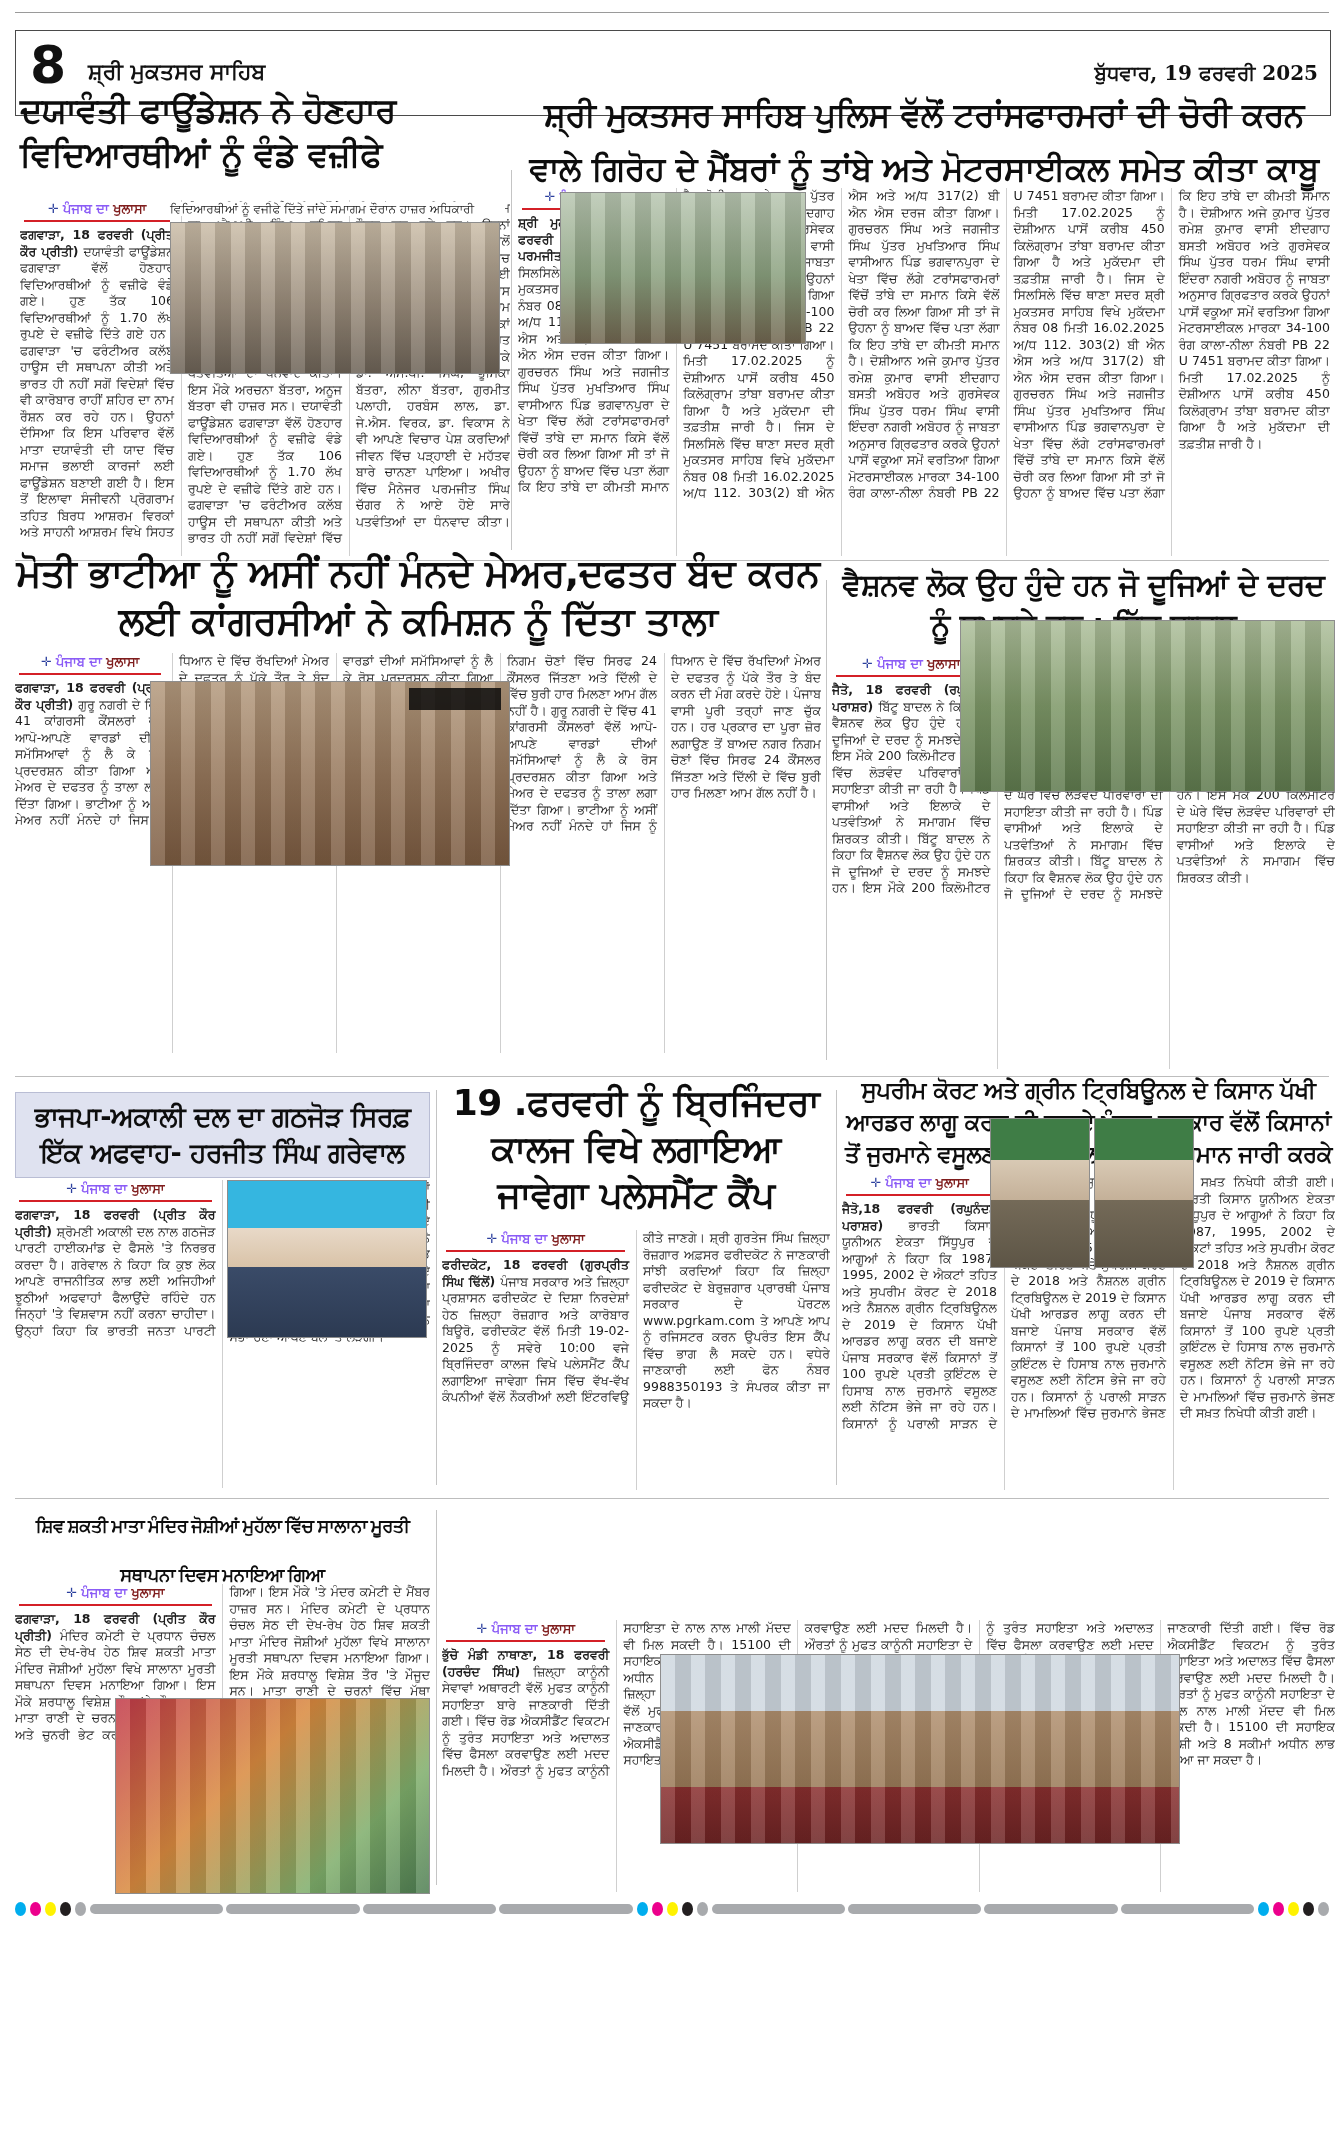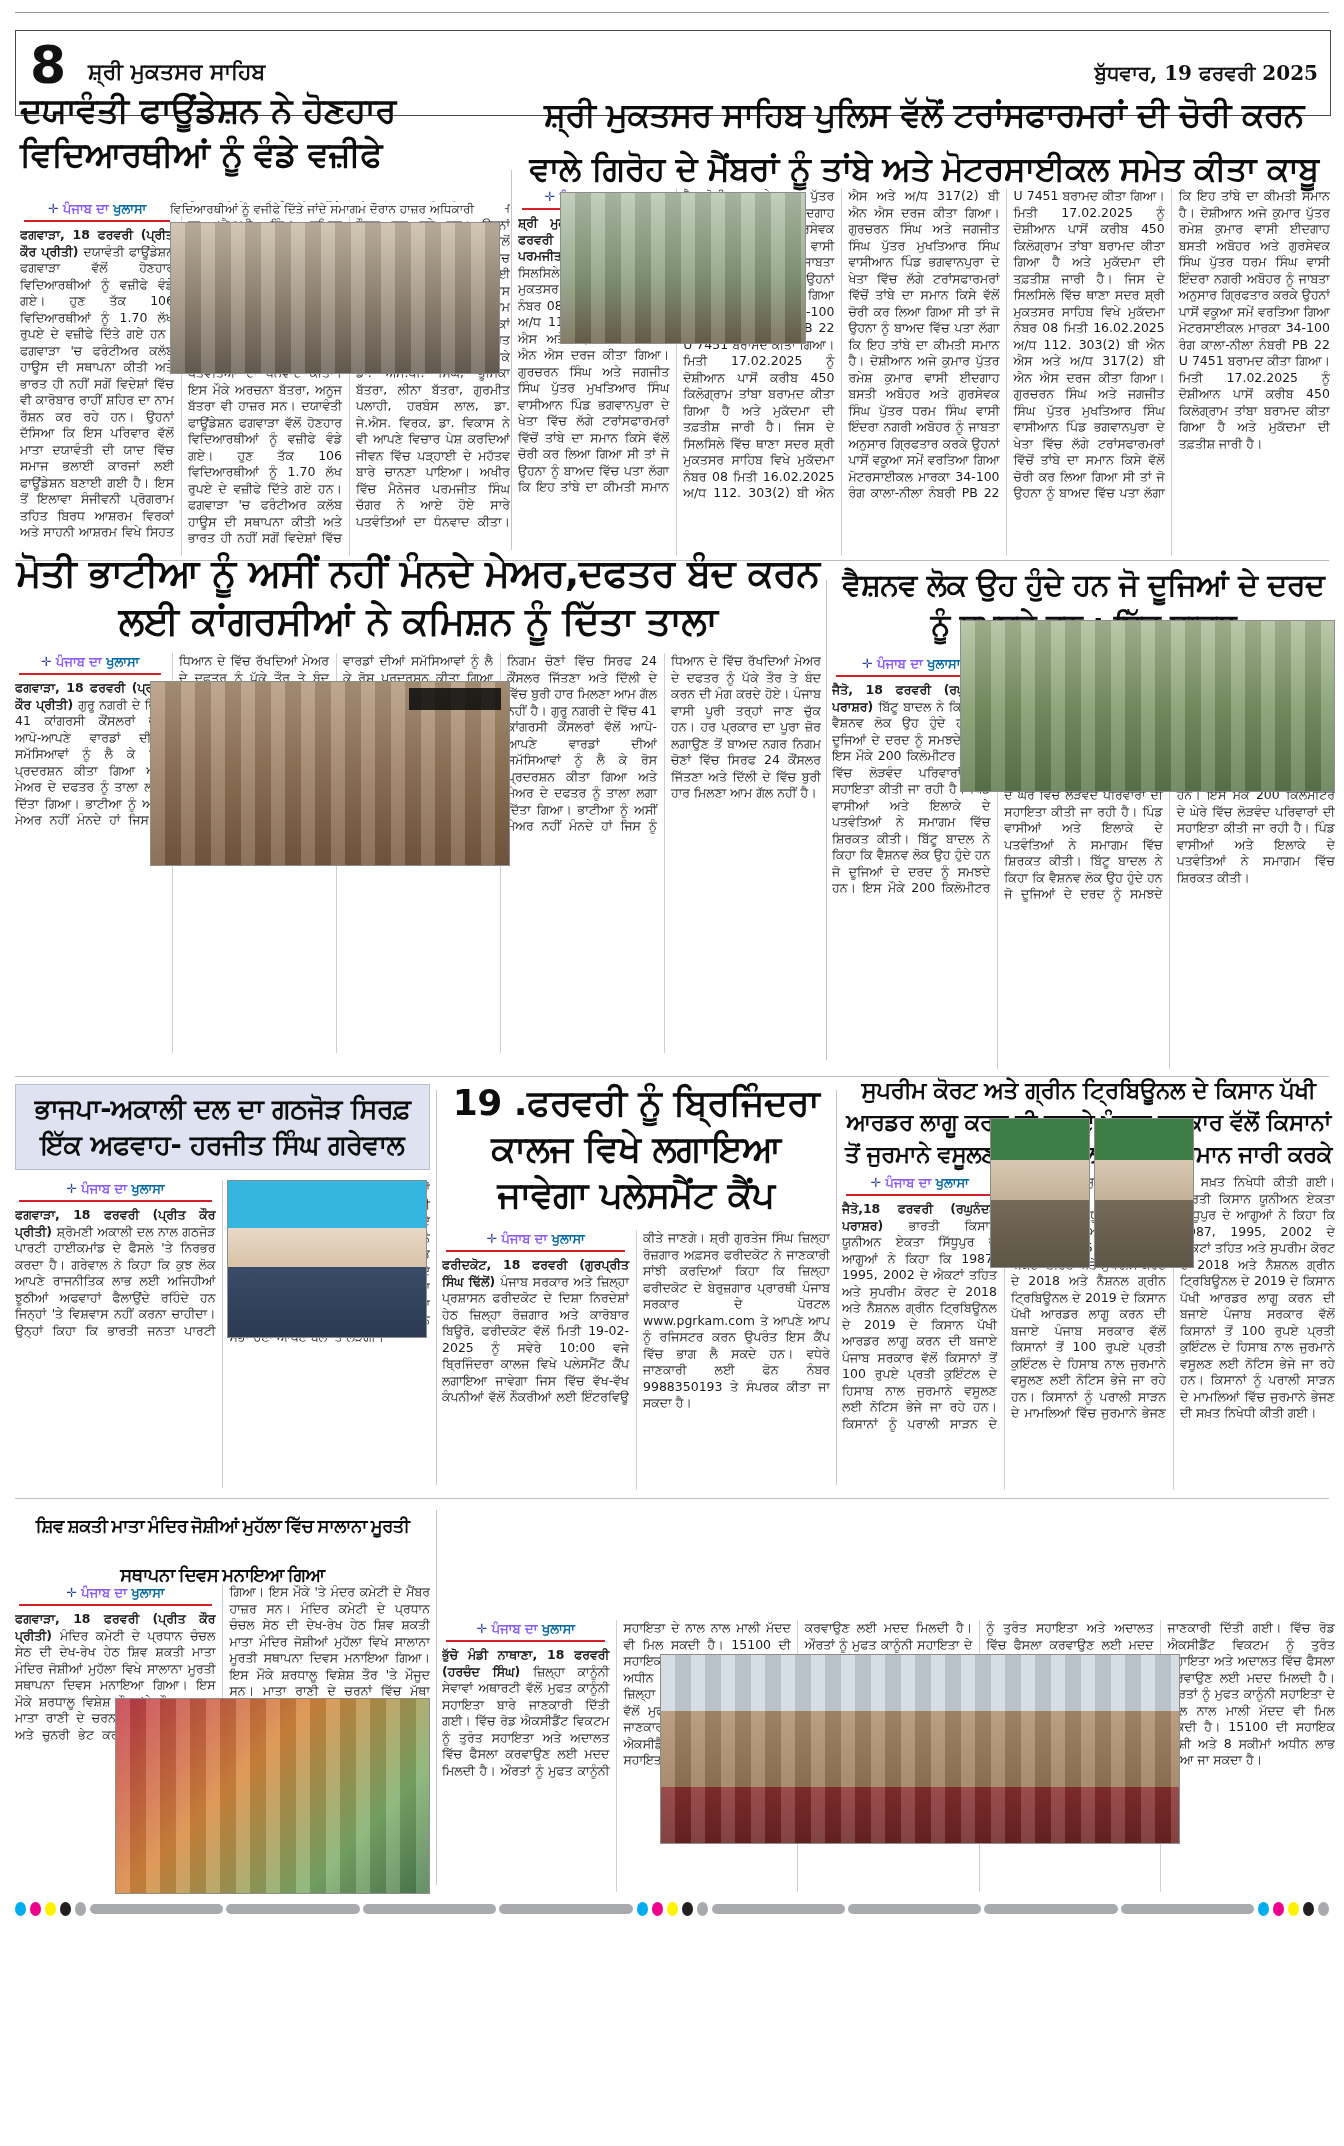--- a/index.html
+++ b/index.html
@@ -23,21 +23,21 @@
   
   .article{position:absolute;}
   .hl{margin:0;font-weight:bold;color:#0d0d0d;letter-spacing:-0.5px;}
   .hl.center{text-align:center;}
   .body{position:absolute;overflow:hidden;text-align:justify;font-size:12.5px;line-height:1.32;
         column-gap:14px;column-rule:1px solid #cfcfcf;}
   .cols2{column-count:2;} .cols3{column-count:3;} .cols5{column-count:5;}
   .byline{display:block;text-align:center;font-size:13px;font-weight:bold;
           border-bottom:2px solid #d42027;padding-bottom:3px;margin:0 4px 5px 4px;}
   .byline .cross{color:#2b3f9e;}
-  .byline .b1{color:#8b5cf6;} .byline .b2{color:#0369a1;}
+  .byline .b1{color:#8b5cf6;} .byline .b2{color:#7f1d1d;}
   .dateline{font-weight:bold;}
   .photo{position:absolute;border:1px solid #8d8d8d;box-sizing:border-box;}
   .caption{position:absolute;font-size:12px;background:#fff;line-height:1.2;}
   .photo-badge{position:absolute;background:rgba(10,10,10,.85);}
   .hl-box{background:#dfe2f0;border:1px solid #b9bdd4;}
 
   
   .p-class{background:linear-gradient(180deg,#cbbda8 0%,#998b7a 55%,#6c6256 100%);}
   .p-police{background:linear-gradient(180deg,#b9c7b2 0%,#8aa07e 55%,#70654f 100%);}
   .p-office{background:linear-gradient(180deg,#b49a7e 0%,#97785c 50%,#7a5a40 100%);}
@@ -137,21 +137,21 @@
       <span>ਬਿੱਟੂ ਬਾਦਲ ਨੇ ਕਿਹਾ ਕਿ ਵੈਸ਼ਨਵ ਲੋਕ ਉਹ ਹੁੰਦੇ ਹਨ ਜੋ ਦੂਜਿਆਂ ਦੇ ਦਰਦ ਨੂੰ ਸਮਝਦੇ ਹਨ। ਇਸ ਮੌਕੇ 200 ਕਿਲੋਮੀਟਰ ਦੇ ਘੇਰੇ ਵਿੱਚ ਲੋੜਵੰਦ ਪਰਿਵਾਰਾਂ ਦੀ ਸਹਾਇਤਾ ਕੀਤੀ ਜਾ ਰਹੀ ਹੈ। ਪਿੰਡ ਵਾਸੀਆਂ ਅਤੇ ਇਲਾਕੇ ਦੇ ਪਤਵੰਤਿਆਂ ਨੇ ਸਮਾਗਮ ਵਿੱਚ ਸ਼ਿਰਕਤ ਕੀਤੀ। ਬਿੱਟੂ ਬਾਦਲ ਨੇ ਕਿਹਾ ਕਿ ਵੈਸ਼ਨਵ ਲੋਕ ਉਹ ਹੁੰਦੇ ਹਨ ਜੋ ਦੂਜਿਆਂ ਦੇ ਦਰਦ ਨੂੰ ਸਮਝਦੇ ਹਨ। ਇਸ ਮੌਕੇ 200 ਕਿਲੋਮੀਟਰ ਦੇ ਘੇਰੇ ਵਿੱਚ ਲੋੜਵੰਦ ਪਰਿਵਾਰਾਂ ਦੀ ਸਹਾਇਤਾ ਕੀਤੀ ਜਾ ਰਹੀ ਹੈ। ਪਿੰਡ ਵਾਸੀਆਂ ਅਤੇ ਇਲਾਕੇ ਦੇ ਪਤਵੰਤਿਆਂ ਨੇ ਸਮਾਗਮ ਵਿੱਚ ਸ਼ਿਰਕਤ ਕੀਤੀ। ਬਿੱਟੂ ਬਾਦਲ ਨੇ ਕਿਹਾ ਕਿ ਵੈਸ਼ਨਵ ਲੋਕ ਉਹ ਹੁੰਦੇ ਹਨ ਜੋ ਦੂਜਿਆਂ ਦੇ ਦਰਦ ਨੂੰ ਸਮਝਦੇ ਹਨ। ਇਸ ਮੌਕੇ 200 ਕਿਲੋਮੀਟਰ ਦੇ ਘੇਰੇ ਵਿੱਚ ਲੋੜਵੰਦ ਪਰਿਵਾਰਾਂ ਦੀ ਸਹਾਇਤਾ ਕੀਤੀ ਜਾ ਰਹੀ ਹੈ। ਪਿੰਡ ਵਾਸੀਆਂ ਅਤੇ ਇਲਾਕੇ ਦੇ ਪਤਵੰਤਿਆਂ ਨੇ ਸਮਾਗਮ ਵਿੱਚ ਸ਼ਿਰਕਤ ਕੀਤੀ। ਬਿੱਟੂ ਬਾਦਲ ਨੇ ਕਿਹਾ ਕਿ ਵੈਸ਼ਨਵ ਲੋਕ ਉਹ ਹੁੰਦੇ ਹਨ ਜੋ ਦੂਜਿਆਂ ਦੇ ਦਰਦ ਨੂੰ ਸਮਝਦੇ ਹਨ। ਇਸ ਮੌਕੇ 200 ਕਿਲੋਮੀਟਰ ਦੇ ਘੇਰੇ ਵਿੱਚ ਲੋੜਵੰਦ ਪਰਿਵਾਰਾਂ ਦੀ ਸਹਾਇਤਾ ਕੀਤੀ ਜਾ ਰਹੀ ਹੈ। ਪਿੰਡ ਵਾਸੀਆਂ ਅਤੇ ਇਲਾਕੇ ਦੇ ਪਤਵੰਤਿਆਂ ਨੇ ਸਮਾਗਮ ਵਿੱਚ ਸ਼ਿਰਕਤ ਕੀਤੀ। ਬਿੱਟੂ ਬਾਦਲ ਨੇ ਕਿਹਾ ਕਿ ਵੈਸ਼ਨਵ ਲੋਕ ਉਹ ਹੁੰਦੇ ਹਨ ਜੋ ਦੂਜਿਆਂ ਦੇ ਦਰਦ ਨੂੰ ਸਮਝਦੇ ਹਨ। ਇਸ ਮੌਕੇ 200 ਕਿਲੋਮੀਟਰ ਦੇ ਘੇਰੇ ਵਿੱਚ ਲੋੜਵੰਦ ਪਰਿਵਾਰਾਂ ਦੀ ਸਹਾਇਤਾ ਕੀਤੀ ਜਾ ਰਹੀ ਹੈ। ਪਿੰਡ ਵਾਸੀਆਂ ਅਤੇ ਇਲਾਕੇ ਦੇ ਪਤਵੰਤਿਆਂ ਨੇ ਸਮਾਗਮ ਵਿੱਚ ਸ਼ਿਰਕਤ ਕੀਤੀ।</span>
     </div>
     <div class="photo p-outdoor" style="left:128px;top:55px;width:375px;height:172px;">
       <div class="figure-stripes"></div>
     </div>
   </section>
 
   <div class="hairline" style="left:15px;top:1076px;width:1314px;background:#bdbdbd;"></div>
 
   <section class="article" style="left:15px;top:1080px;width:415px;height:414px;">
-    <h2 class="hl center hl-box" style="font-size:27px;line-height:36px;padding:6px 8px;margin:4px 0 0 0;">ਭਾਜਪਾ-ਅਕਾਲੀ ਦਲ ਦਾ ਗਠਜੋੜ ਸਿਰਫ਼ ਇੱਕ ਅਫਵਾਹ- ਹਰਜੀਤ ਸਿੰਘ ਗਰੇਵਾਲ</h2>
+    <h2 class="hl center hl-box" style="font-size:27px;line-height:36px;padding:6px 8px;margin:12px 0 0 0;">ਭਾਜਪਾ-ਅਕਾਲੀ ਦਲ ਦਾ ਗਠਜੋੜ ਸਿਰਫ਼ ਇੱਕ ਅਫਵਾਹ- ਹਰਜੀਤ ਸਿੰਘ ਗਰੇਵਾਲ</h2>
     <div class="body cols2" style="left:0;top:100px;width:415px;height:308px;">
       <span class="byline">
         <span class="cross">✛</span>
         <span class="b1">ਪੰਜਾਬ ਦਾ</span>
         <span class="b2">ਖੁਲਾਸਾ</span>
       </span>
       <span class="dateline">ਫਗਵਾੜਾ, 18 ਫਰਵਰੀ (ਪ੍ਰੀਤ ਕੌਰ ਪ੍ਰੀਤੀ) </span>
       <span>ਸ਼੍ਰੋਮਣੀ ਅਕਾਲੀ ਦਲ ਨਾਲ ਗਠਜੋੜ ਪਾਰਟੀ ਹਾਈਕਮਾਂਡ ਦੇ ਫੈਸਲੇ 'ਤੇ ਨਿਰਭਰ ਕਰਦਾ ਹੈ। ਗਰੇਵਾਲ ਨੇ ਕਿਹਾ ਕਿ ਕੁਝ ਲੋਕ ਆਪਣੇ ਰਾਜਨੀਤਿਕ ਲਾਭ ਲਈ ਅਜਿਹੀਆਂ ਝੂਠੀਆਂ ਅਫਵਾਹਾਂ ਫੈਲਾਉਂਦੇ ਰਹਿੰਦੇ ਹਨ ਜਿਨ੍ਹਾਂ 'ਤੇ ਵਿਸ਼ਵਾਸ ਨਹੀਂ ਕਰਨਾ ਚਾਹੀਦਾ। ਉਨ੍ਹਾਂ ਕਿਹਾ ਕਿ ਭਾਰਤੀ ਜਨਤਾ ਪਾਰਟੀ ਪੰਜਾਬ ਵਿੱਚ 2027 ਦੀਆਂ ਵਿਧਾਨ ਸਭਾ ਚੋਣਾਂ ਆਪਣੇ ਬਲ 'ਤੇ ਲੜੇਗੀ। ਸ਼੍ਰੋਮਣੀ ਅਕਾਲੀ ਦਲ ਨਾਲ ਗਠਜੋੜ ਪਾਰਟੀ ਹਾਈਕਮਾਂਡ ਦੇ ਫੈਸਲੇ 'ਤੇ ਨਿਰਭਰ ਕਰਦਾ ਹੈ। ਗਰੇਵਾਲ ਨੇ ਕਿਹਾ ਕਿ ਕੁਝ ਲੋਕ ਆਪਣੇ ਰਾਜਨੀਤਿਕ ਲਾਭ ਲਈ ਅਜਿਹੀਆਂ ਝੂਠੀਆਂ ਅਫਵਾਹਾਂ ਫੈਲਾਉਂਦੇ ਰਹਿੰਦੇ ਹਨ ਜਿਨ੍ਹਾਂ 'ਤੇ ਵਿਸ਼ਵਾਸ ਨਹੀਂ ਕਰਨਾ ਚਾਹੀਦਾ। ਉਨ੍ਹਾਂ ਕਿਹਾ ਕਿ ਭਾਰਤੀ ਜਨਤਾ ਪਾਰਟੀ ਪੰਜਾਬ ਵਿੱਚ 2027 ਦੀਆਂ ਵਿਧਾਨ ਸਭਾ ਚੋਣਾਂ ਆਪਣੇ ਬਲ 'ਤੇ ਲੜੇਗੀ।</span>
     </div>
     <div class="photo p-portrait" style="left:212px;top:100px;width:200px;height:158px;"></div>

